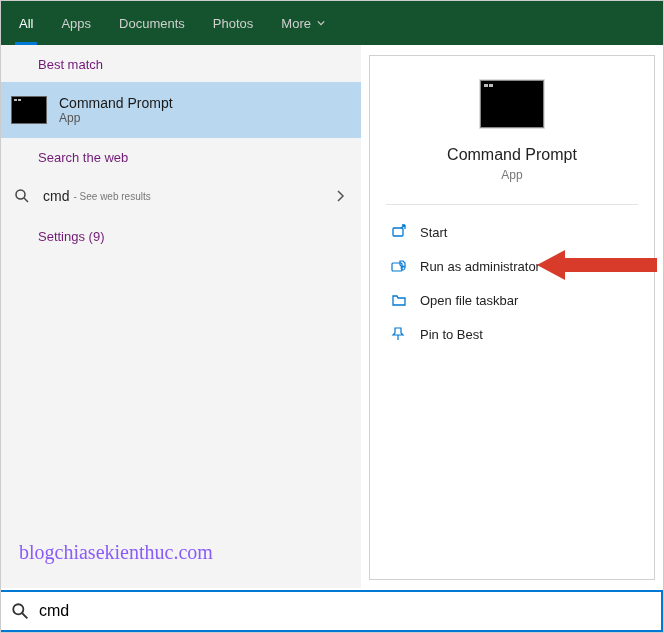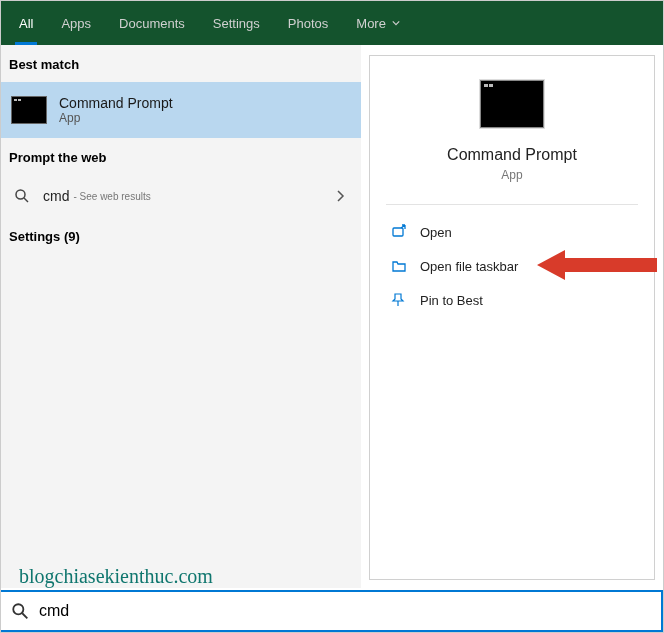--- a/index.html
+++ b/index.html
@@ -61,24 +61,25 @@
     flex: 1;
     background: #fff;
     border: 1px solid #d0d0d0;
     margin: 10px 8px 8px 8px;
     padding-top: 24px;
     position: relative;
   }
 
   
   .section-label {
-    font-weight: 700;
+    font-weight: 400;
     font-size: 13px;
     padding: 12px 8px 10px 8px;
-    color: #000000;
+    color: #701a75;
+    margin-left: 29px;
   }
 
   .result-row {
     display: flex;
     align-items: center;
     padding: 6px 10px;
     height: 56px;
     background: #b9d7ef;
     cursor: pointer;
   }
@@ -117,25 +118,25 @@
   .plain-row .ql { font-size: 14px; color: #222; }
   .plain-row .hint { color: #777; font-size: 10px; margin-left: 4px; }
   .plain-row .chev-right {
     position: absolute;
     right: 16px;
     color: #555;
   }
 
   .watermark {
     position: absolute;
-    bottom: 0;
+    bottom: 24px;
     left: 18px;
     font-family: Georgia, serif;
     font-size: 20px;
-    color: #0f766e;
+    color: #8b5cf6;
   }
 
   
   .preview-thumb {
     width: 64px; height: 48px;
     background: #000;
     border: 1px solid #888;
     margin: 0 auto 18px auto;
     position: relative;
     box-shadow: 0 0 0 1px #ddd;
@@ -209,23 +210,20 @@
 
 <div class="tabbar">
   <div class="tab active">
       <span>All</span>
     </div>
   <div class="tab">
       <span>Apps</span>
     </div>
   <div class="tab">
       <span>Documents</span>
-    </div>
-  <div class="tab">
-      <span>Settings</span>
     </div>
   <div class="tab">
       <span>Photos</span>
     </div>
   <div class="tab">
     <span>More</span>
     <span class="chev">
       <svg width="8" height="8" viewBox="0 0 10 10">
           <path d="M1 3 L5 7 L9 3" stroke="#ccc" stroke-width="1.5" fill="none"></path>
         </svg>
@@ -239,21 +237,21 @@
     <div class="section-label">Best match</div>
 
     <div class="result-row">
       <div class="result-thumb"></div>
       <div class="result-text">
         <div class="title">Command Prompt</div>
         <div class="subtitle">App</div>
       </div>
     </div>
 
-    <div class="section-label">Prompt the web</div>
+    <div class="section-label">Search the web</div>
 
     <div class="plain-row">
       <span class="ico">
         <svg width="16" height="16" viewBox="0 0 16 16">
             <circle cx="6.5" cy="6.5" r="4.5" stroke="#444" stroke-width="1.5" fill="none"></circle>
             <line x1="10" y1="10" x2="14" y2="14" stroke="#444" stroke-width="1.5"></line>
           </svg>
       </span>
       <span class="ql">cmd</span>
       <span class="hint">- See web results</span>
@@ -278,23 +276,33 @@
 
     <div class="action-list">
 
       <div class="action">
         <span class="aico">
           <svg viewBox="0 0 16 16">
               <rect x="2" y="4" width="10" height="8" rx="1" fill="none" stroke="#0078d4" stroke-width="1.3"></rect>
               <path d="M10 4 L14 1 M14 1 L14 5 M14 1 L11 1" stroke="#0078d4" stroke-width="1.3" fill="none"></path>
             </svg>
         </span>
-        <span>Open</span>
-      </div>
-
+        <span>Start</span>
+      </div>
+
+      <div class="action">
+        <span class="aico">
+          <svg viewBox="0 0 16 16">
+              <rect x="1" y="5" width="10" height="8" rx="1" fill="none" stroke="#0078d4" stroke-width="1.2"></rect>
+              <path d="M9 3 L12 3 L14 5 L14 9 L11 9 L9 7 Z" fill="none" stroke="#0078d4" stroke-width="1.2"></path>
+              <circle cx="12" cy="10" r="2" fill="none" stroke="#0078d4" stroke-width="1"></circle>
+            </svg>
+        </span>
+        <span>Run as administrator</span>
+      </div>
 
       <div class="action">
         <span class="aico">
           <svg viewBox="0 0 16 16">
               <path d="M2 4 L6 4 L7 6 L14 6 L14 13 L2 13 Z" fill="none" stroke="#0078d4" stroke-width="1.3"></path>
             </svg>
         </span>
         <span>Open file taskbar</span>
       </div>
 

